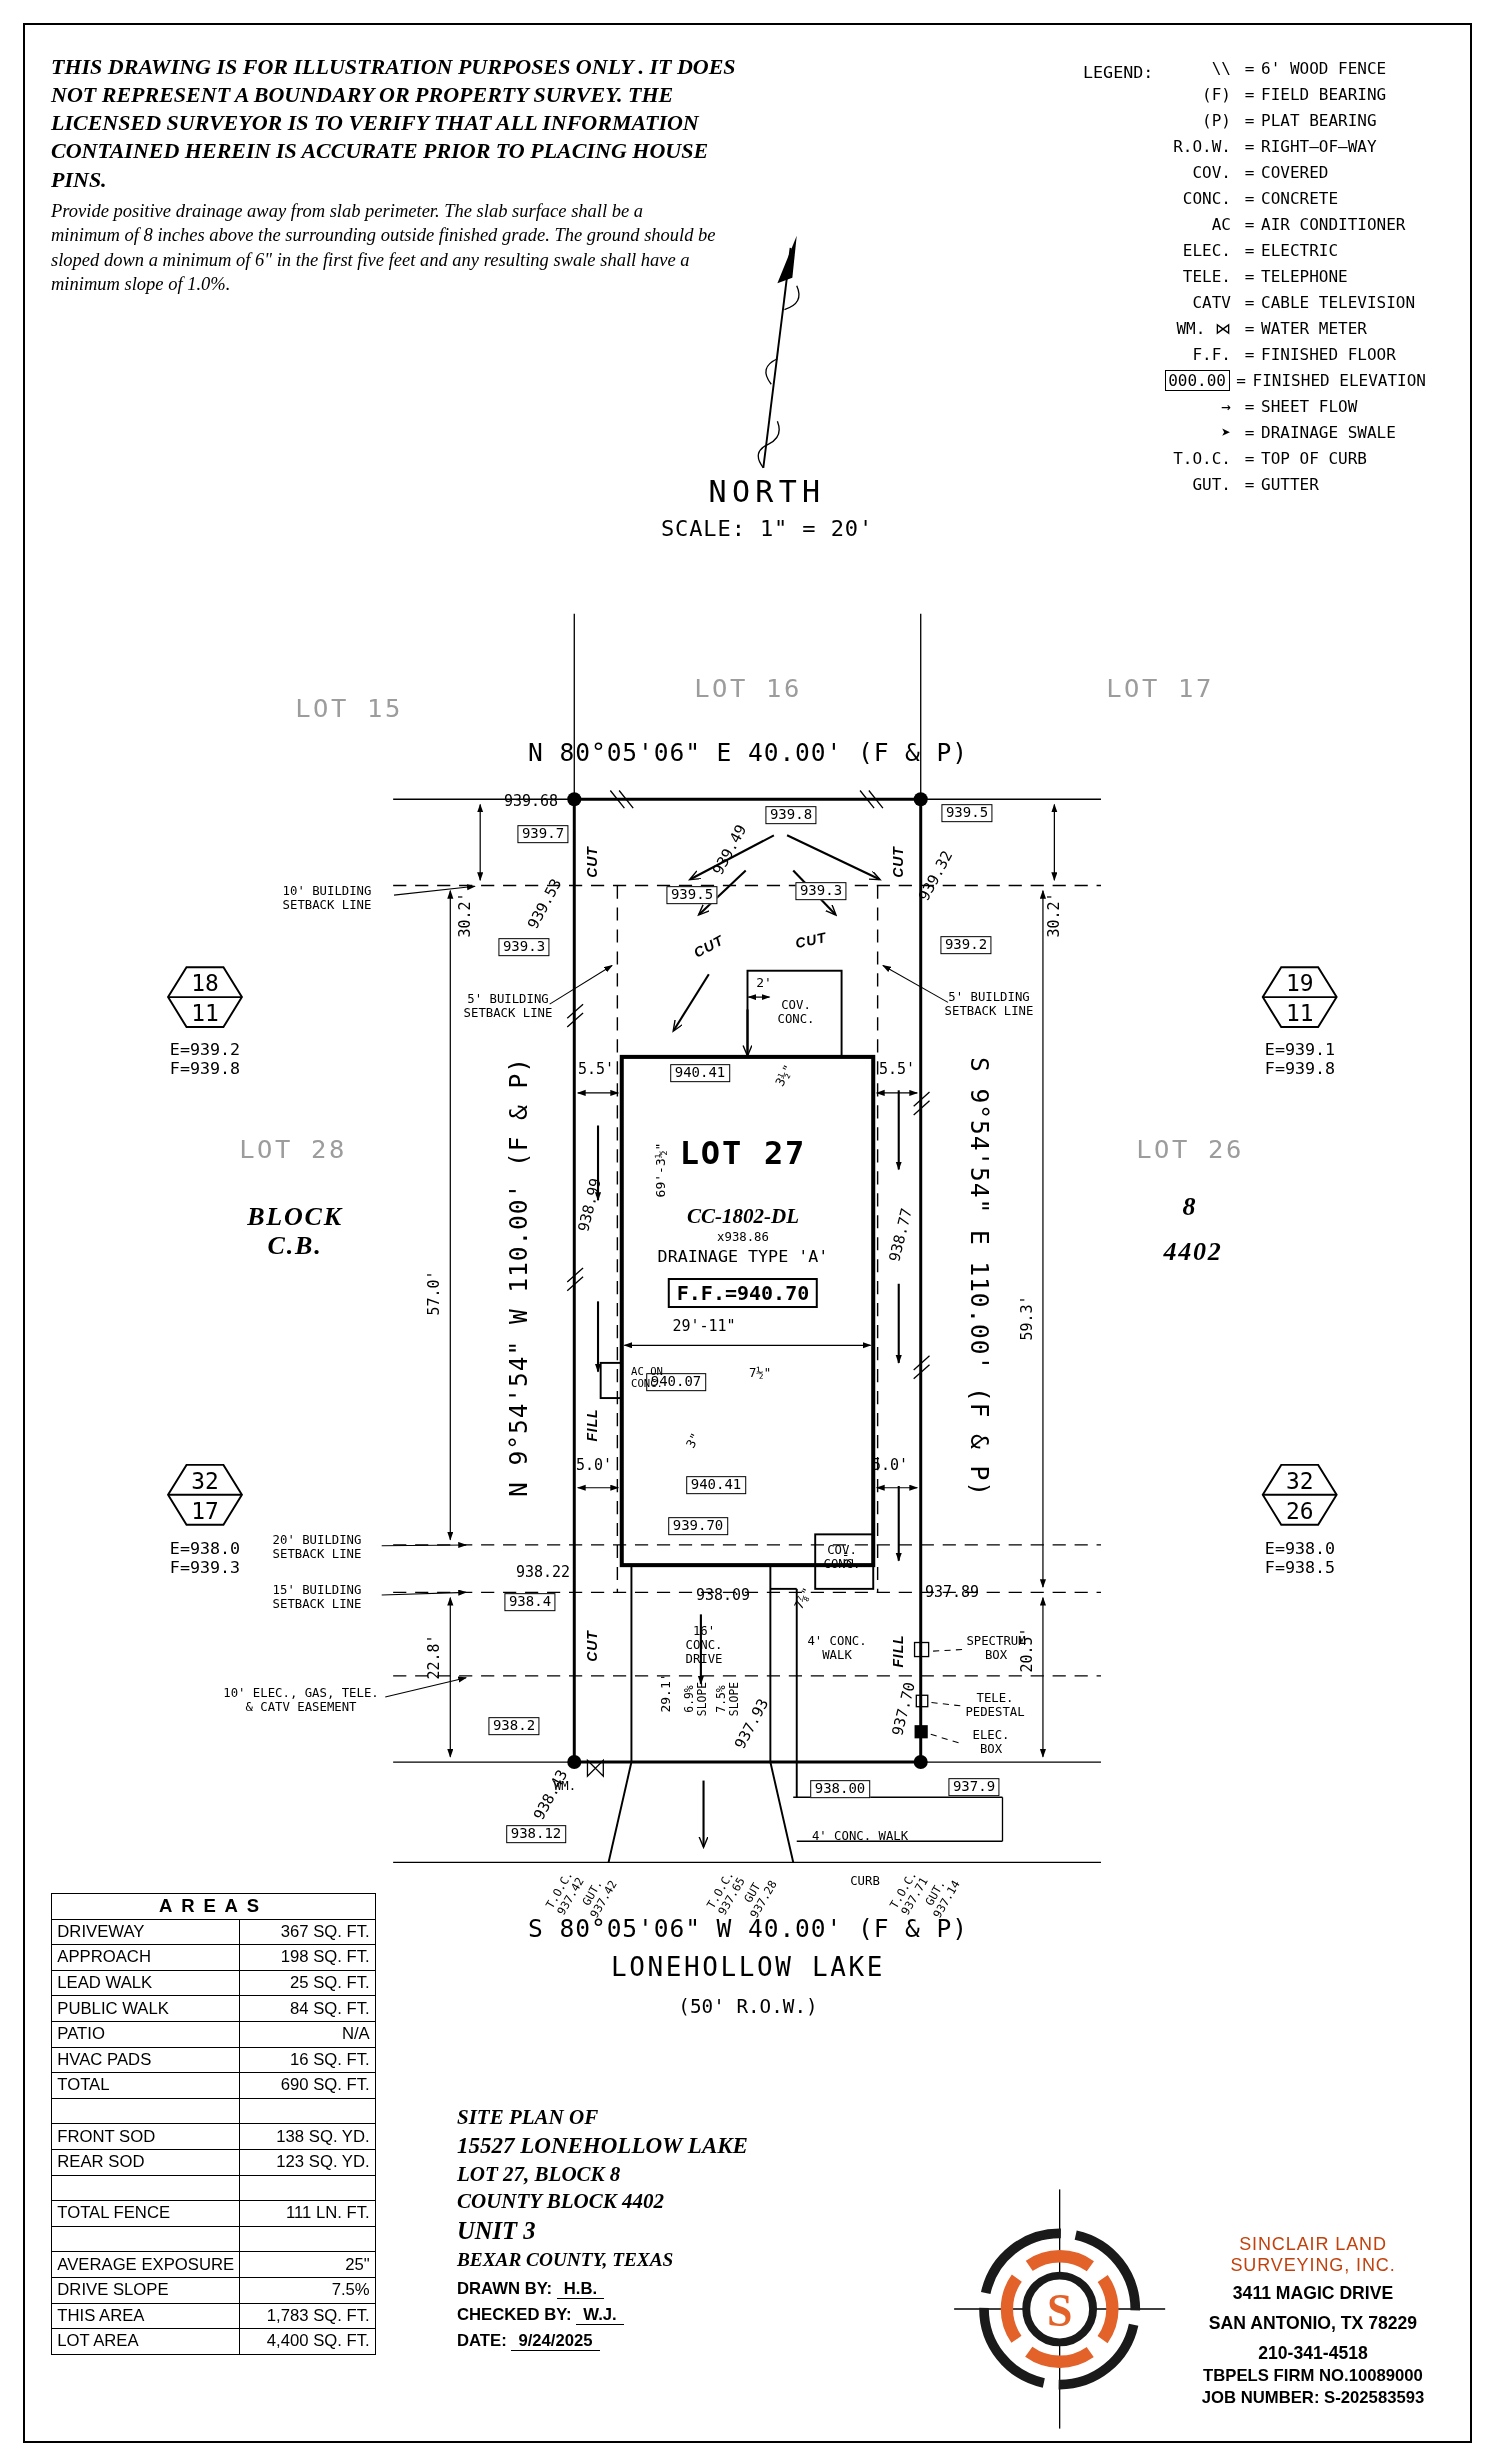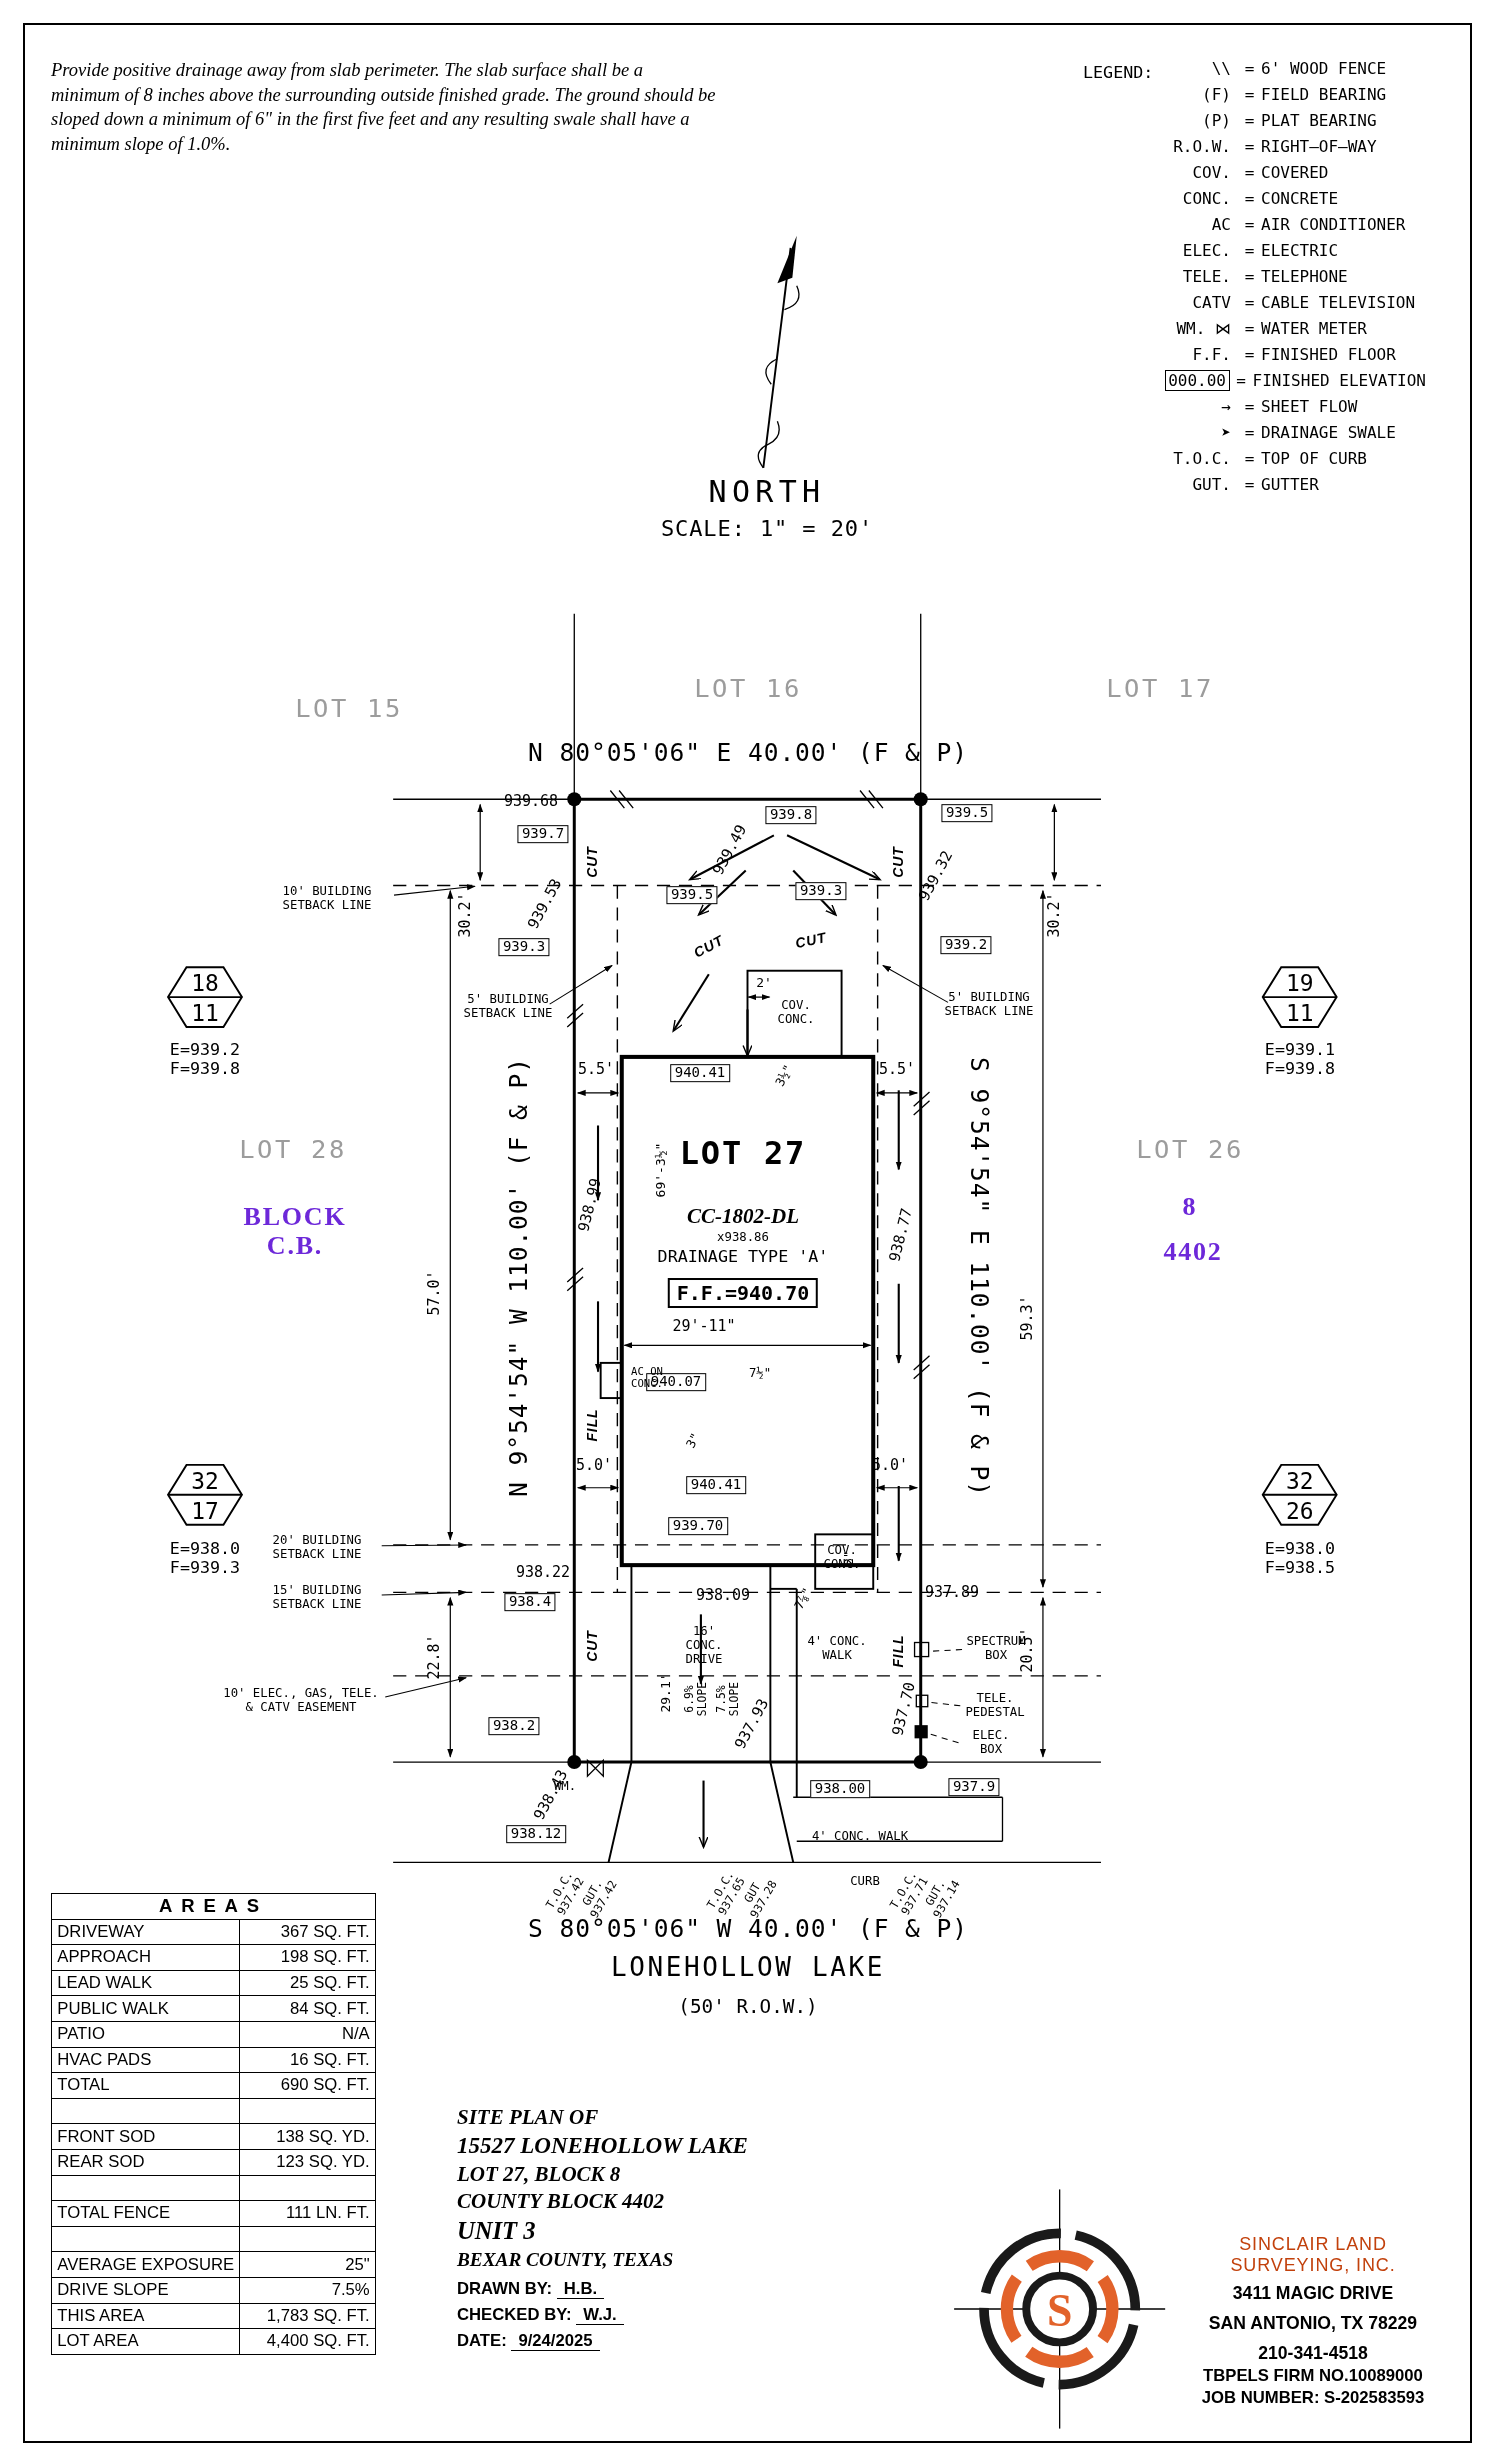--- a/index.html
+++ b/index.html
@@ -27,21 +27,21 @@
 
   
   .labels-layer{position:absolute;left:0;top:0;width:1495px;height:2462px;pointer-events:none;}
   .lbl{position:absolute;font-family:"DejaVu Sans Mono",monospace;font-size:15px;color:#000;
        white-space:pre;text-align:center;line-height:1.12;transform:translate(-50%,-50%);}
   .box{border:1.8px solid #000;padding:0 3.5px;background:#fff;font-size:14px;}
   .ann{font-size:12.3px;}
   .cf{font-weight:bold;font-style:italic;font-size:14px;font-family:"Liberation Sans",sans-serif;letter-spacing:0.9px;}
   .toc{font-size:11.4px;}
   .lot{font-size:25.5px;color:#9c9c9c;letter-spacing:2.6px;}
-  .blk{font-family:"Liberation Serif",serif;font-weight:bold;font-size:26px;color:#6d28d9;letter-spacing:1.8px;}
+  .blk{font-family:"Liberation Serif",serif;font-style:italic;font-weight:bold;font-size:26px;color:#000000;letter-spacing:1.8px;}
   .lot27{font-size:32px;font-weight:bold;letter-spacing:1.8px;}
   .cc{font-family:"Liberation Serif",serif;font-weight:bold;font-style:italic;font-size:21px;background:#fff;}
   .drain{font-size:16.7px;background:#fff;}
   .ffbox{border:2.6px solid #000;font-weight:bold;font-size:20px;padding:1.8px 7px;background:#fff;}
   .bearing{font-size:24.6px;letter-spacing:0.9px;}
   .street{font-size:26px;letter-spacing:2.6px;}
   .rowlbl{font-size:19.3px;}
   .north{font-size:30px;letter-spacing:5.3px;}
   .scale{font-size:22px;letter-spacing:0.9px;}
   .ef{font-size:16.7px;text-align:left;}
@@ -84,20 +84,24 @@
   .firm-addr{font-weight:bold;font-size:17.6px;line-height:1.3;margin-top:7px;}
   .firm-job{font-weight:bold;font-size:16.7px;line-height:1.3;}
 </style>
 </head>
 <body>
 
 <div class="page">
   <div class="sheet-border"></div>
 
   <div class="disclaimer">
+    <div class="disc-bold">THIS DRAWING IS FOR ILLUSTRATION PURPOSES ONLY . IT DOES
+NOT REPRESENT A BOUNDARY OR PROPERTY SURVEY. THE
+LICENSED SURVEYOR IS TO VERIFY THAT ALL INFORMATION
+CONTAINED HEREIN IS ACCURATE PRIOR TO PLACING HOUSE PINS.</div>
     <div class="disc-note">Provide positive drainage away from slab perimeter. The slab surface shall be a
 minimum of 8 inches above the surrounding outside finished grade. The ground should be
 sloped down a minimum of 6" in the first five feet and any resulting swale shall have a
 minimum slope of 1.0%.</div>
   </div>
 
   <div class="legend-title">LEGEND:</div>
   <div class="legend">
       <div class="legend-row">
         <span class="lsym">\\</span>

